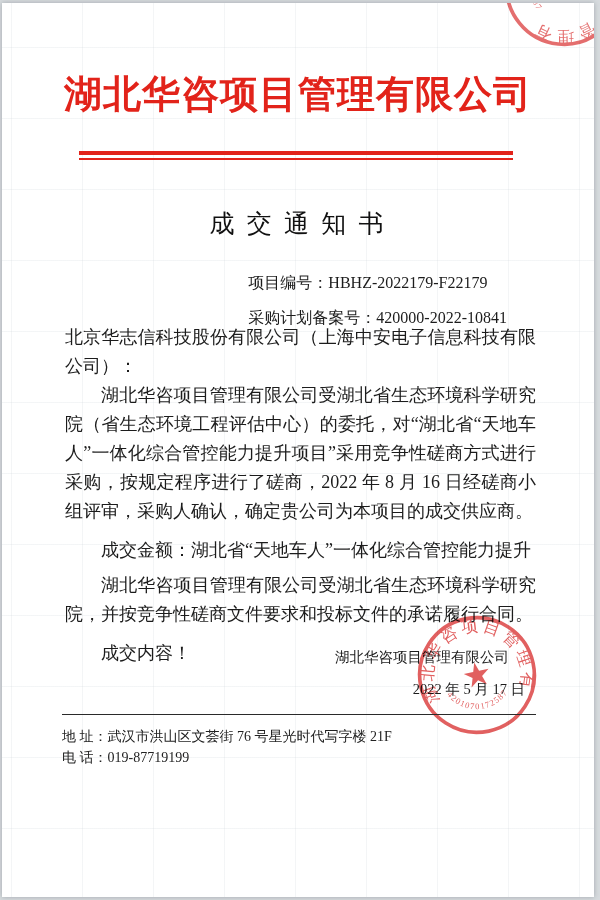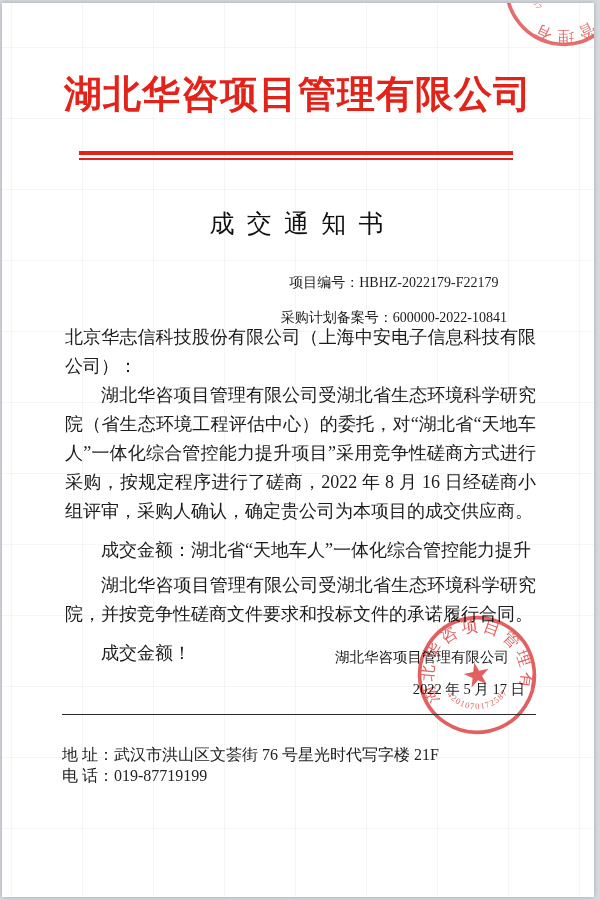--- a/index.html
+++ b/index.html
@@ -39,22 +39,22 @@
   }
   .doc-title {
     position: absolute; top: 204px; left: 0; right: 0;
     text-align: center;
     font-size: 25px; font-weight: normal;
     letter-spacing: 3px;
     color: #111;
   }
   .meta {
     position: absolute; top: 262px; right: 87px;
-    text-align: center;
-    font-size: 14px; line-height: 35px;
+    text-align: left;
+    font-size: 16px; line-height: 35px;
     color: #1c1c1c;
     white-space: nowrap;
   }
   .body-text {
     position: absolute; top: 320px; left: 63px; right: 58px;
     font-size: 18px; line-height: 29px;
     text-align: justify;
     color: #1c1c1c;
   }
   .body-text p { margin: 0; }
@@ -69,22 +69,22 @@
   }
   .sig-date {
     position: absolute; top: 677px; right: 69px;
     font-size: 14.5px; color: #1c1c1c; white-space: nowrap;
   }
   .footer-rule {
     position: absolute; top: 711px; left: 60px; right: 58px;
     border-top: 1.5px solid #2a2a2a;
   }
   .footer {
-    position: absolute; top: 742px; left: 60px; right: 58px;
-    font-size: 16px; line-height: 20.5px; color: #222;
+    position: absolute; top: 724px; left: 60px; right: 58px;
+    font-size: 14px; line-height: 20.5px; color: #222;
   }
   .stamp {
     position: absolute;
     color: var(--stamp, #dd4a4a);
     mix-blend-mode: multiply;
   }
   .stamp-main {
     left: 414px; top: 611px; width: 122px; height: 122px;
     transform: rotate(-12deg);
     opacity: .88;
@@ -118,29 +118,29 @@
   </svg>
 
   <div class="company-title">湖北华咨项目管理有限公司</div>
 
   <div class="double-rule"></div>
 
   <div class="doc-title">成 交 通 知 书</div>
 
   <div class="meta">
     <div>项目编号：HBHZ-2022179-F22179</div>
-    <div>采购计划备案号：600000-2022-10841</div>
+    <div>采购计划备案号：420000-2022-10841</div>
   </div>
 
   <div class="body-text">
     <p>北京华志信科技股份有限公司（上海中安电子信息科技有限公司）：</p>
     <p class="indent">湖北华咨项目管理有限公司受湖北省生态环境科学研究院（省生态环境工程评估中心）的委托，对“湖北省“天地车人”一体化综合管控能力提升项目”采用竞争性磋商方式进行采购，按规定程序进行了磋商，2022 年 8 月 16 日经磋商小组评审，采购人确认，确定贵公司为本项目的成交供应商。</p>
     <p class="indent mt-a">成交金额：湖北省“天地车人”一体化综合管控能力提升</p>
     <p class="indent mt-c">湖北华咨项目管理有限公司受湖北省生态环境科学研究院，并按竞争性磋商文件要求和投标文件的承诺履行合同。</p>
-    <p class="indent mt-d">成交金额！</p>
+    <p class="indent mt-d">成交内容！</p>
   </div>
 
   <div class="sig-company">湖北华咨项目管理有限公司</div>
   <div class="sig-date">2022 年 5 月 17 日</div>
 
   <svg class="stamp stamp-main" viewBox="0 0 200 200" aria-hidden="true">
     <circle cx="100" cy="100" r="94" fill="none" stroke-width="6"></circle>
     <text font-size="27" letter-spacing="6">
       <textPath href="#ringPath">湖北华咨项目管理有限公司</textPath>
     </text>

